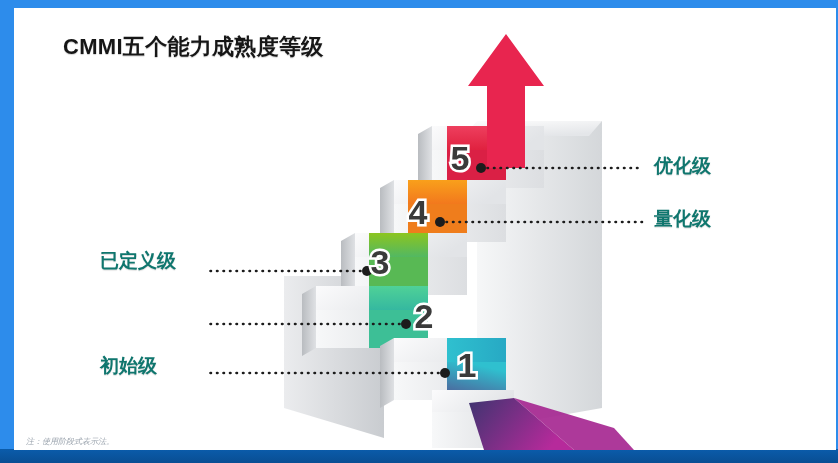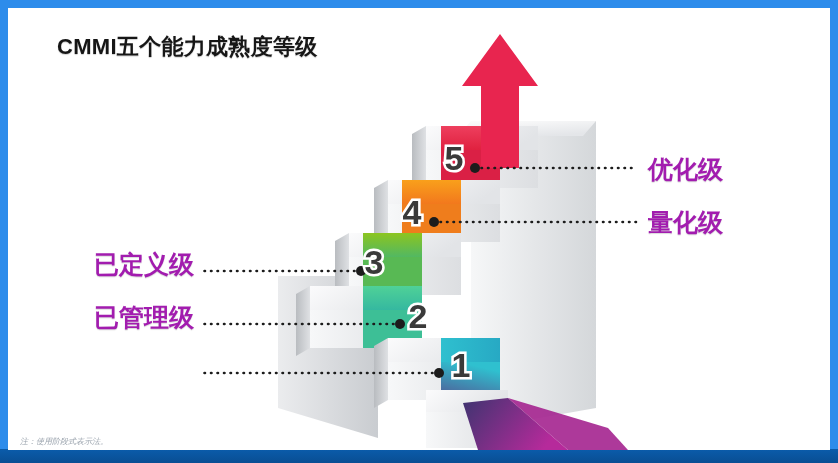--- a/index.html
+++ b/index.html
@@ -12,40 +12,40 @@
     position:relative;width:838px;height:463px;
     background:#2d8ceb;
     box-sizing:border-box;
   }
   
   .bottom-band{
     position:absolute;left:0;right:0;bottom:0;height:14px;
     background:linear-gradient(180deg,#0b5cab 0%,#094e93 100%);
   }
   .canvas{
-    position:absolute;left:8px;top:8px;
+    position:absolute;left:14px;top:8px;
     width:822px;height:442px;
     background:#ffffff;
     overflow:hidden;
   }
   .title{
     position:absolute;left:49px;top:24px;
     font-size:22px;font-weight:bold;color:#161616;
     letter-spacing:.3px;white-space:nowrap;
     text-shadow:0 1px 1px rgba(0,0,0,.18);
   }
   .footnote{
     position:absolute;left:12px;top:428px;
     font-size:8px;color:#9aa3ad;white-space:nowrap;font-style:italic;
   }
   .stage{position:absolute;left:0;top:0;width:822px;height:442px;}
   svg{display:block;}
 
   .lbl{
-    position:absolute;font-size:25px;font-weight:bold;color:#a21caf;
+    position:absolute;font-size:19px;font-weight:bold;color:#0f766e;
     white-space:nowrap;text-shadow:0 1px 1px rgba(0,0,0,.15);
   }
   .lbl-right{left:640px;}
   .lbl-left{text-align:left;}
   .l5{top:145px;}
   .l4{top:198px;}
   .l3{left:86px;top:240px;width:110px;}
   .l2{left:86px;top:293px;width:110px;}
   .l1{left:86px;top:345px;width:110px;}
 </style>
@@ -224,17 +224,17 @@
           <text x="453" y="369" stroke="#ffffff" stroke-width="5" fill="none">1</text>
           <text x="453" y="369" fill="#3a3a3a">1</text>
         </g>
       </svg>
     </div>
 
     <div class="lbl lbl-right l5">优化级</div>
     <div class="lbl lbl-right l4">量化级</div>
 
     <div class="lbl lbl-left l3">已定义级</div>
-    <div class="lbl lbl-left l2">已管理级</div>
+    <div class="lbl lbl-left l1">初始级</div>
 
     <div class="footnote">注：使用阶段式表示法。</div>
   </div>
 </div>
 
 </body></html>

